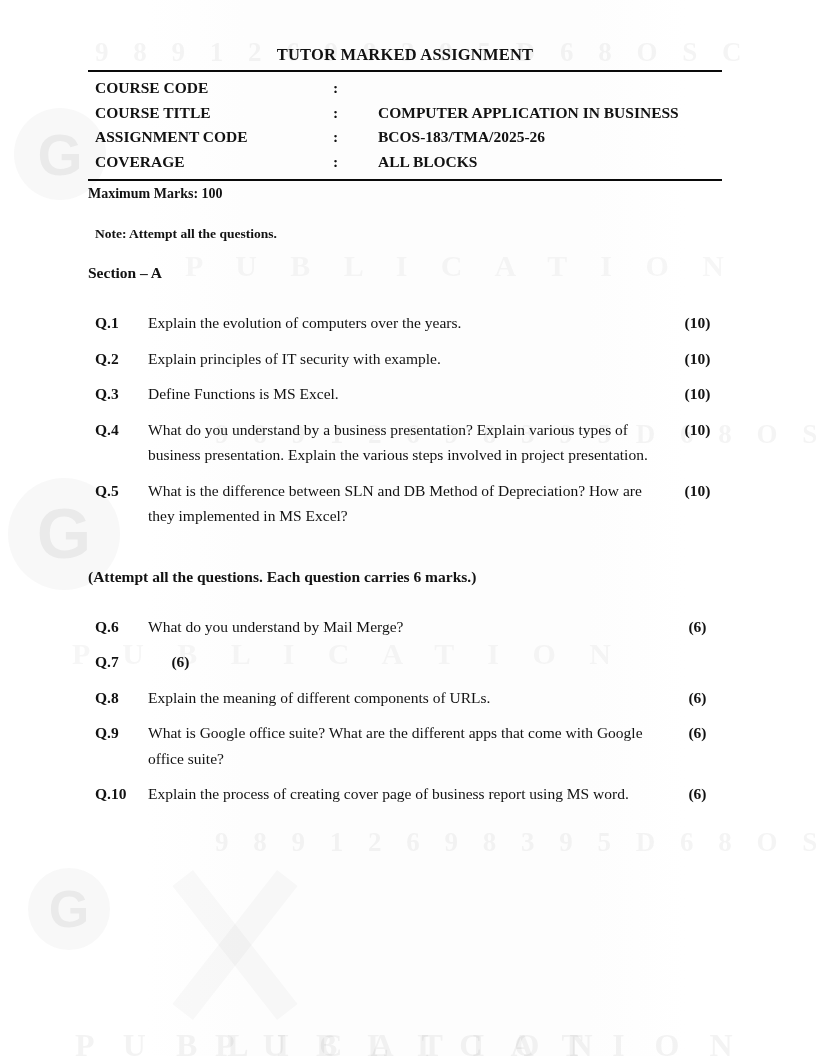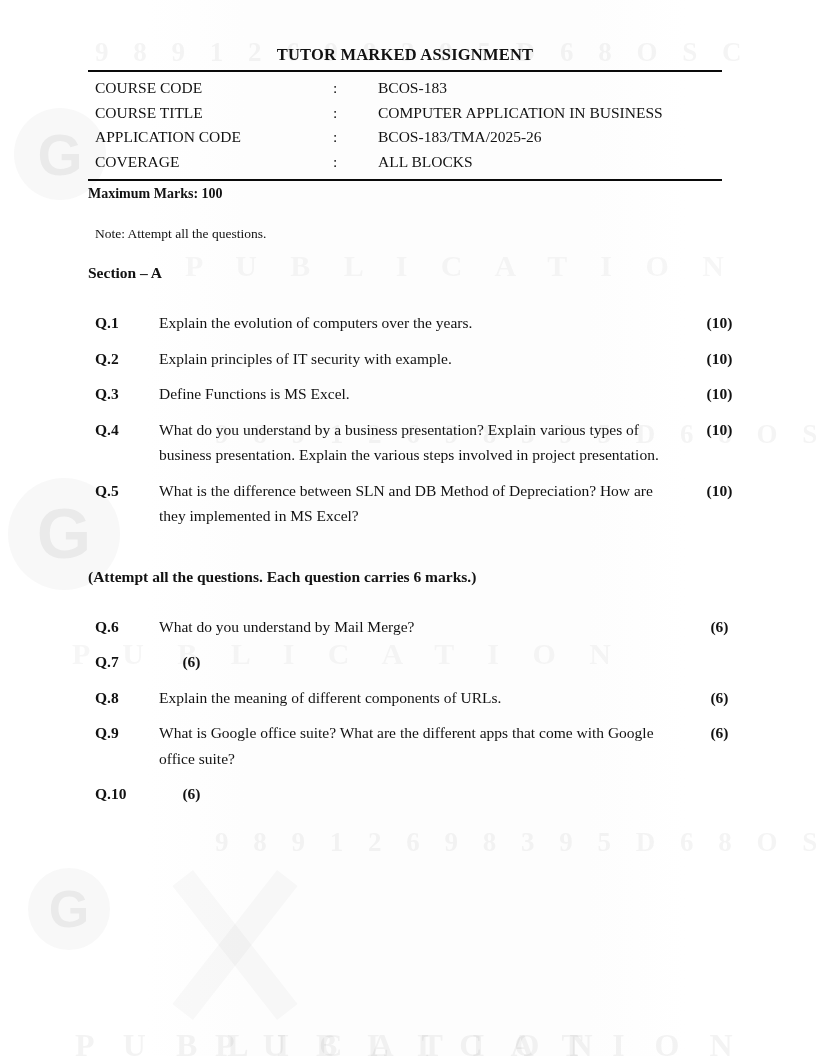--- a/index.html
+++ b/index.html
@@ -45,49 +45,49 @@
     width:634px;
     text-align:center;
     font-size:16.5px; font-weight:bold;
     line-height:22px;
     letter-spacing:0.2px;
   }
   .rule { width:634px; border-top:2px solid #0a0a0a; }
 
   .info-table { padding:4px 0 5px 0; }
   .info-row { display:flex; align-items:flex-start; }
-  .info-label, .info-colon, .info-value { font-weight:normal; font-size:15.5px; line-height:24.5px; }
+  .info-label, .info-colon, .info-value { font-weight:bold; font-size:15.5px; line-height:24.5px; }
   .info-label { width:238px; padding-left:7px; }
   .info-colon { width:45px; }
   .info-value { width:340px; }
 
   .max-marks {
     width:634px; text-align:left;
     font-weight:bold; font-size:14px; line-height:20px;
     margin-top:3px;
   }
 
   .note {
     margin:21px 0 0 7px;
-    font-weight:normal; font-size:13.5px; line-height:18px;
+    font-weight:bold; font-size:13.5px; line-height:18px;
   }
 
   .section-head { margin-top:19px; }
   .section-head.second { margin-top:37px; }
   .section-title, .section-subtitle {
     width:634px; 
     font-weight:bold; font-size:15.5px; line-height:22px;
   }
 
   .questions { margin-top:26px; }
   .q-row {
     display:flex; align-items:flex-start;
     width:656px;
     margin-bottom:10px;
-    font-size:15.5px; line-height:25.5px;gap:11px;
+    font-size:15.5px; line-height:25.5px;
   }
   .q-no   { width:53px; padding-left:7px; font-weight:bold; flex:none; }
   .q-text { width:517px; flex:none; padding-right:14px; box-sizing:border-box; }
   .q-marks{ width:65px; flex:none; text-align:center; font-weight:bold; }
 </style>
 </head>
 <body>
 
 <div class="page">
 
@@ -107,29 +107,28 @@
   <div class="content">
 
     <h1 class="doc-title">TUTOR MARKED ASSIGNMENT</h1>
 
     <div class="rule"></div>
 
     <div class="info-table">
         <div class="info-row">
           <span class="info-label">COURSE CODE</span>
           <span class="info-colon">:</span>
-          <span class="info-value">BCOS-183</span>
         </div>
         <div class="info-row">
           <span class="info-label">COURSE TITLE</span>
           <span class="info-colon">:</span>
           <span class="info-value">COMPUTER APPLICATION IN BUSINESS</span>
         </div>
         <div class="info-row">
-          <span class="info-label">APPLICATION CODE</span>
+          <span class="info-label">ASSIGNMENT CODE</span>
           <span class="info-colon">:</span>
           <span class="info-value">BCOS-183/TMA/2025-26</span>
         </div>
         <div class="info-row">
           <span class="info-label">COVERAGE</span>
           <span class="info-colon">:</span>
           <span class="info-value">ALL BLOCKS</span>
         </div>
       </div>
 
@@ -188,18 +187,19 @@
           <span class="q-text">Explain the meaning of different components of URLs.</span>
           <span class="q-marks">(6)</span>
         </div>
         <div class="q-row">
           <span class="q-no">Q.9</span>
           <span class="q-text">What is Google office suite? What are the different apps that come with Google office suite?</span>
           <span class="q-marks">(6)</span>
         </div>
         <div class="q-row">
           <span class="q-no">Q.10</span>
+          <span class="q-text">Explain the process of creating cover page of business report using MS word.</span>
           <span class="q-marks">(6)</span>
         </div>
       </div>
 
   </div>
 </div>
 
 </body></html>

